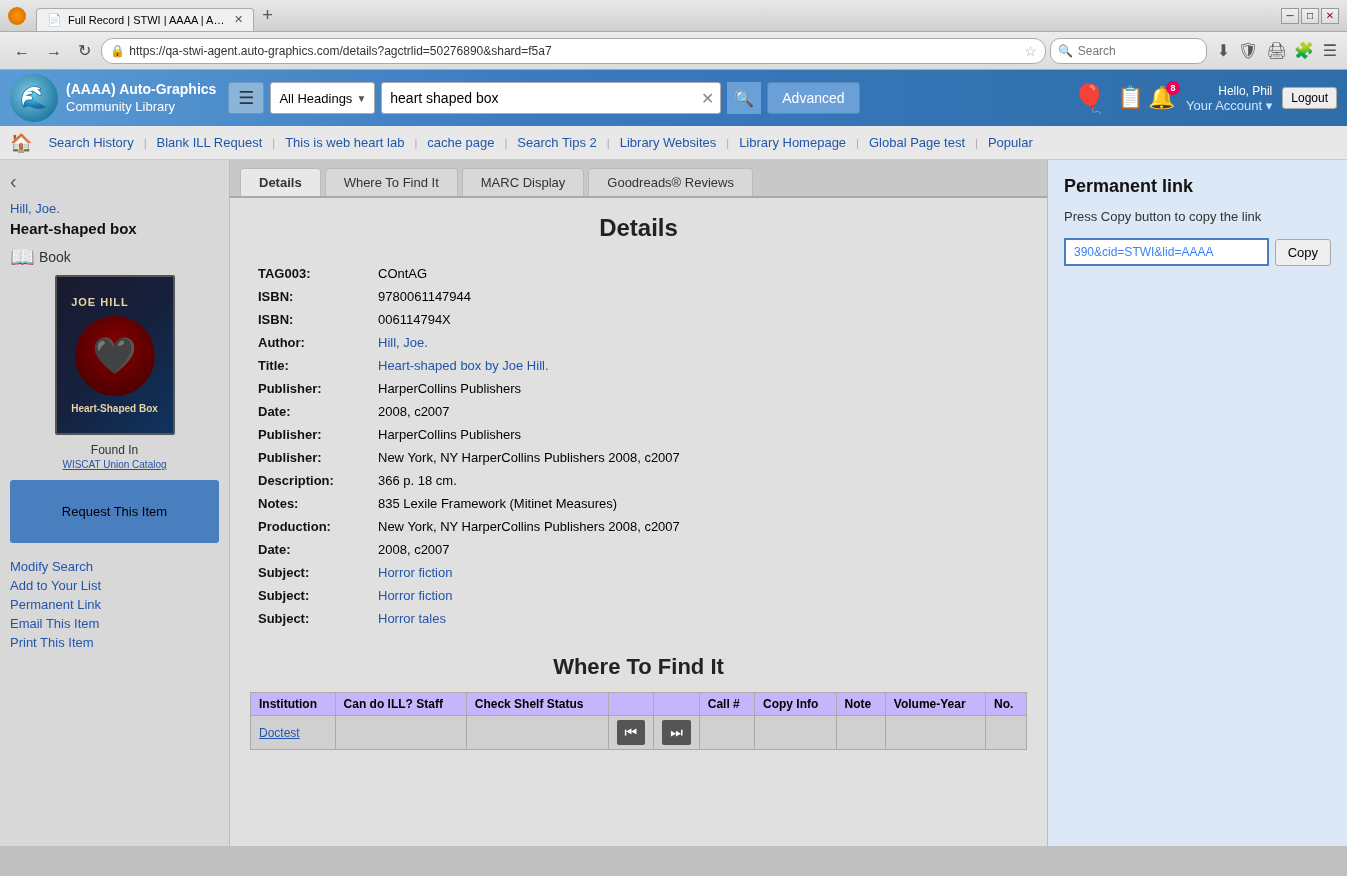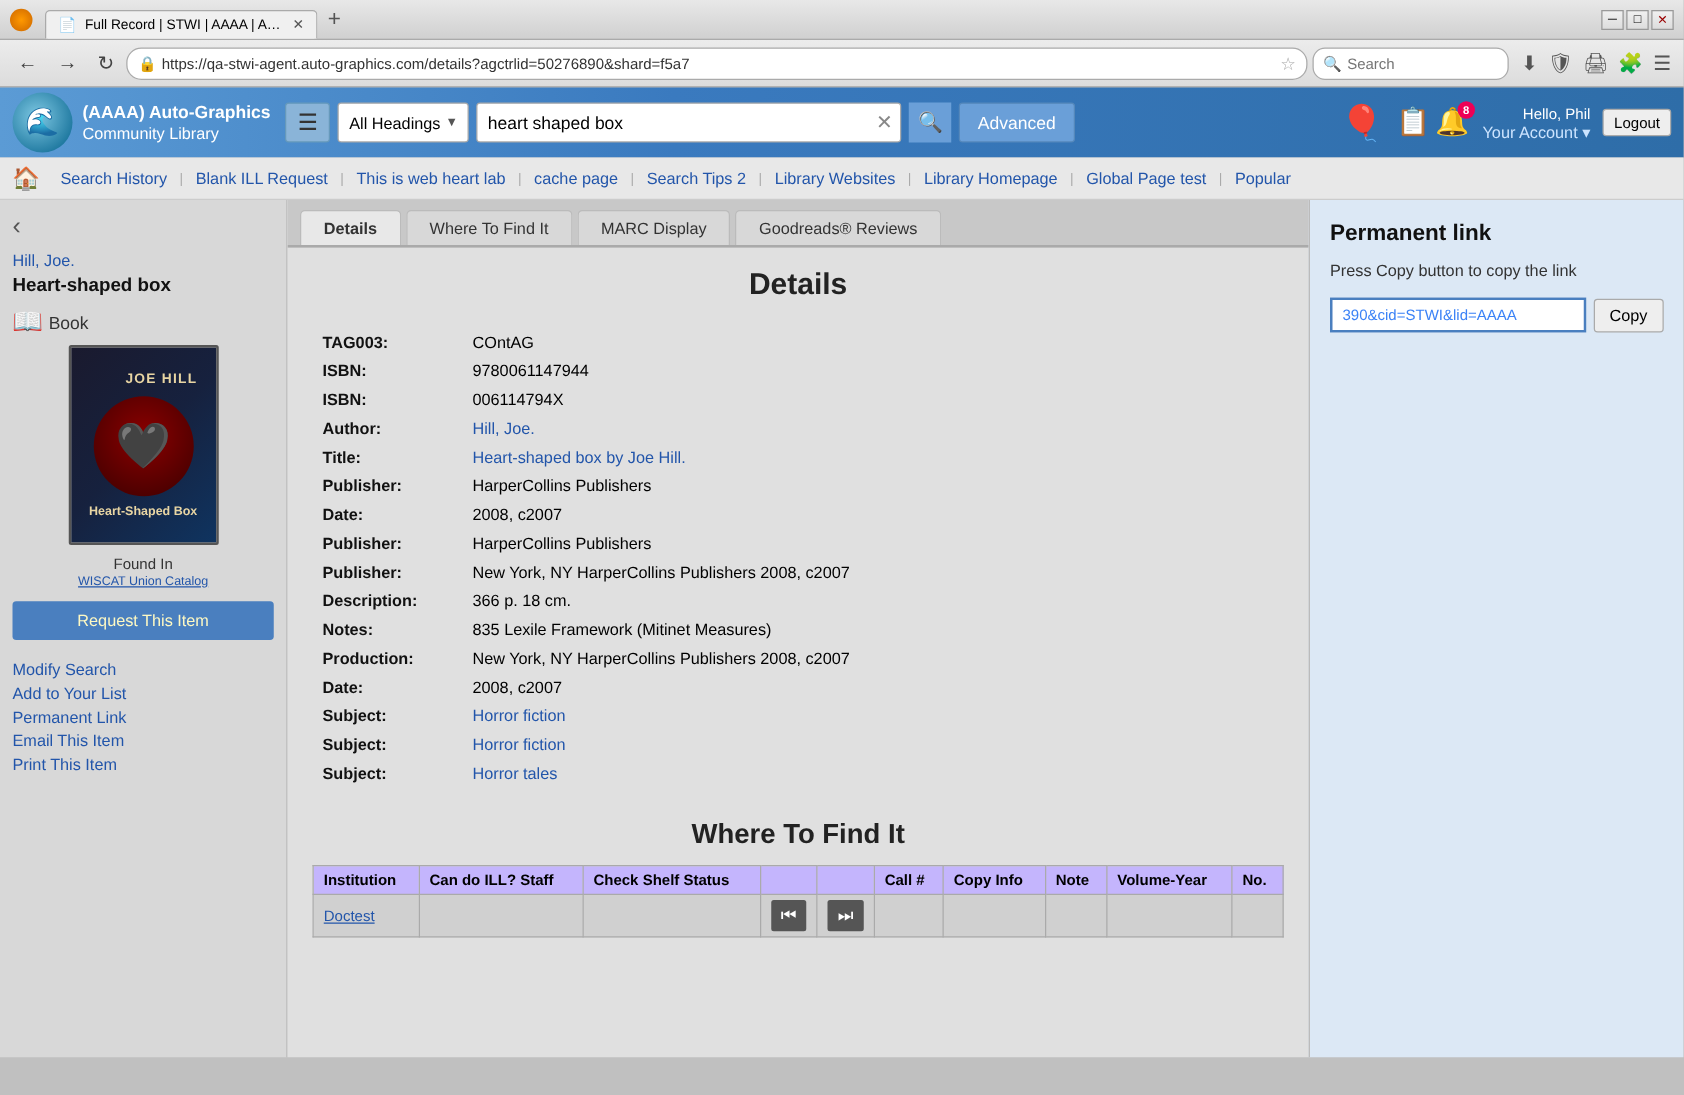--- a/index.html
+++ b/index.html
@@ -201,22 +201,22 @@
       background: linear-gradient(135deg, #1a1a2e 0%, #16213e 50%, #0f3460 100%);
       border: 2px solid #555;
       border-radius: 2px;
       margin: 0 auto 8px;
       display: flex; align-items: center; justify-content: center;
       overflow: hidden; position: relative;
     }
     .found-in { color: #333; font-size: 12px; text-align: center; margin: 4px 0 2px; }
     .wiscat-link { color: #2255aa; font-size: 10px; text-align: center; display: block; text-decoration: underline; margin-bottom: 10px; }
     .request-btn {
-      background: #4a7fbf; color: #fef9c3; border: none; border-radius: 3px;
-      width: 100%; padding: 8px; font-size: 13px; cursor: pointer; margin-bottom: 16px;
+      background: #4a7fbf; color: #000000; border: none; border-radius: 3px;
+      width: 100%; padding: 24px; font-size: 13px; cursor: pointer; margin-bottom: 16px;
     }
     .sidebar-action-link { color: #2255aa; font-size: 13px; display: block; margin-bottom: 4px; text-decoration: none; }
 
     
     .content-area {
       flex: 1;
       overflow-y: auto;
       background: #e0e0e0;
     }
     .tabs-row {
@@ -402,21 +402,21 @@
 
   <div class="left-panel">
     <span class="back-btn">‹</span>
     <a class="author-link">Hill, Joe.</a>
     <div class="book-title-h">Heart-shaped box</div>
     <div class="book-icon-wrap">
       <span style="font-size:20px;">📖</span>
       <span>Book</span>
     </div>
     <div class="book-cover">
-      <div style="text-align:right; padding:8px;">
+      <div style="text-align:left; padding:8px;">
         <div style="color:#e8d5a3; font-size:11px; font-weight:bold; letter-spacing:1px; margin-bottom:8px;">JOE HILL</div>
         <div style="width:80px; height:80px; margin:0 auto 6px; background: radial-gradient(circle at 50% 40%, #8b0000, #3a0000); border-radius:50%; display:flex;align-items:center;justify-content:center;">
           <span style="font-size:36px;">🖤</span>
         </div>
         <div style="color:#e8d5a3; font-size:10px; font-weight:bold; line-height:1.3;">Heart-Shaped Box</div>
       </div>
     </div>
     <div class="found-in">Found In</div>
     <a class="wiscat-link">WISCAT Union Catalog</a>
     <button class="request-btn">Request This Item</button>

